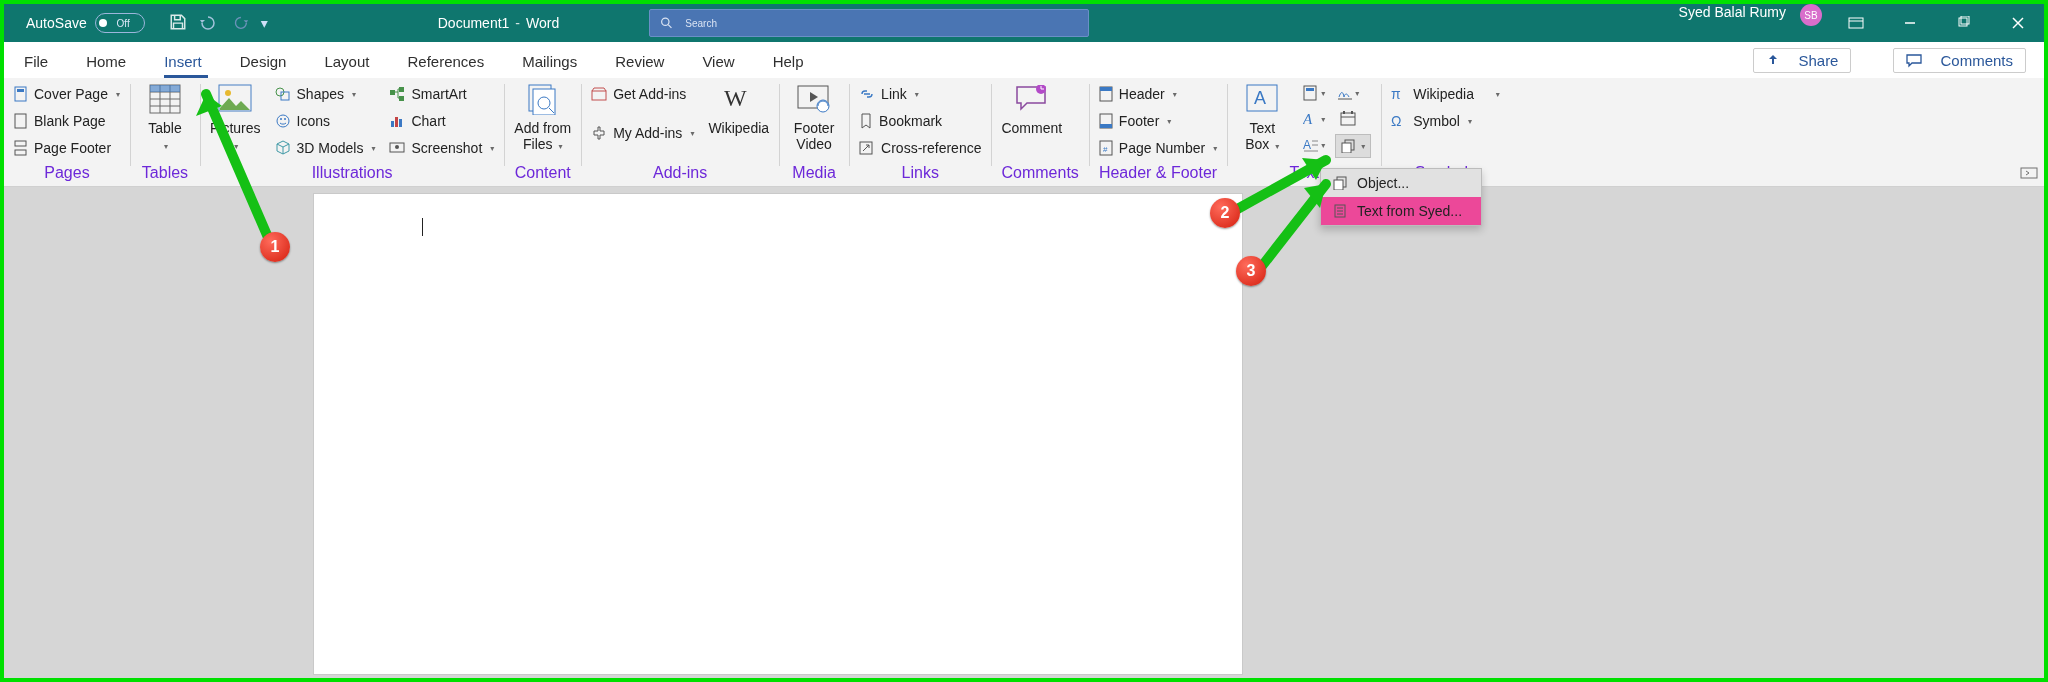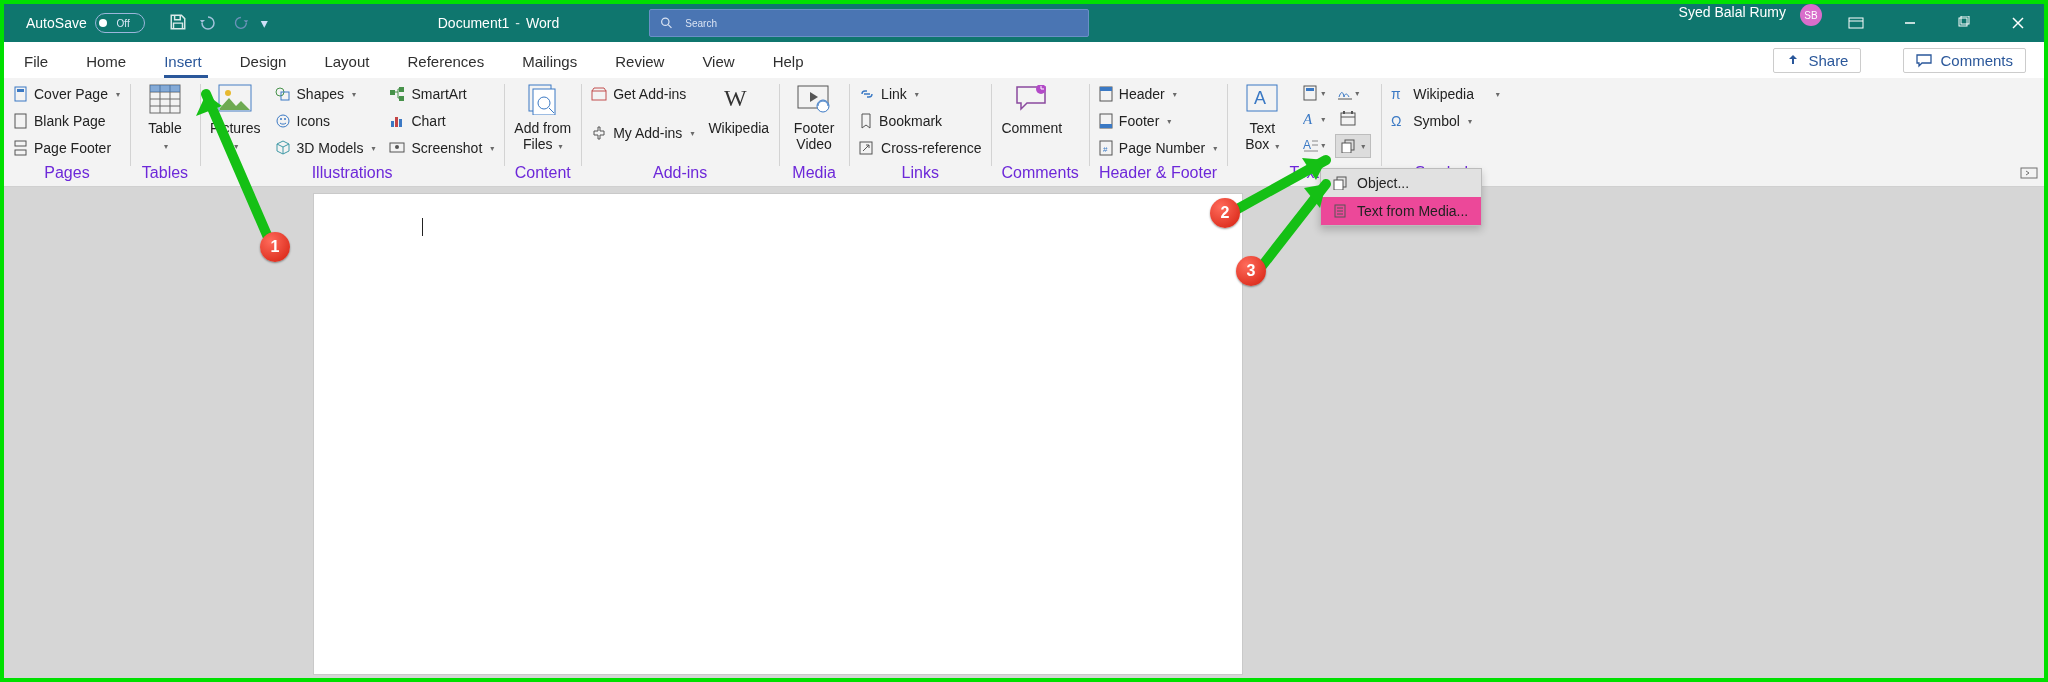--- a/index.html
+++ b/index.html
@@ -19,21 +19,21 @@
   .searchbar input::placeholder{color:#d9e3f3;}
   .title-right{margin-left:auto;display:flex;align-items:flex-start;gap:14px;padding-right:6px;}
   .avatar{width:22px;height:22px;border-radius:50%;background:#d86ecb;color:#fff;font-size:10px;display:flex;align-items:center;justify-content:center;}
   .winbtn{width:40px;height:38px;display:flex;align-items:center;justify-content:center;}
   
   .tabs-row{height:36px;background:#fff;display:flex;align-items:flex-end;padding:0 18px;gap:34px;font-size:15px;color:#2f2f2f;position:relative;}
   .tab{padding:6px 2px 8px;cursor:default;}
   .tab.active{color:#2a579a;}
   .tab.active::after{content:"";display:block;position:absolute;bottom:0;height:3px;background:#2a579a;width:44px;}
   .tabs-spacer{flex:1;}
-  .share-btn,.comments-btn{display:flex;align-items:center;gap:8px;font-size:15px;color:#2a579a;border:1px solid #cccccc;padding:3px 12px;border-radius:2px;margin-bottom:5px;}
+  .share-btn,.comments-btn{display:flex;align-items:center;gap:18px;font-size:15px;color:#2a579a;border:1px solid #cccccc;padding:3px 12px;border-radius:2px;margin-bottom:5px;}
   .share-btn{margin-right:8px;}
   
   .ribbon{background:#f3f3f3;height:108px;display:flex;align-items:stretch;border-bottom:1px solid #d0d0d0;}
   .group{display:flex;flex-direction:column;justify-content:space-between;padding:4px 10px 2px;position:relative;}
   .group + .group::before{content:"";position:absolute;left:0;top:6px;bottom:20px;width:1px;background:#d3d3d3;}
   .group-body{display:flex;align-items:flex-start;gap:14px;}
   .group-label{text-align:center;font-size:16px;color:#6d28d9;padding-bottom:2px;}
   .vstack3{display:flex;flex-direction:column;gap:3px;}
   .hitem{display:flex;align-items:center;gap:6px;font-size:14px;color:#222;white-space:nowrap;height:24px;}
   .bigbtn{display:flex;flex-direction:column;align-items:center;gap:4px;font-size:14px;color:#222;text-align:center;line-height:1.15;min-width:50px;}
@@ -515,21 +515,21 @@
         </svg>
       <span>Object...</span>
     </div>
     <div class="item">
       <svg width="14" height="14">
           <rect x="2" y="1" width="10" height="12" fill="none" stroke="#555"></rect>
           <line x1="4" y1="4" x2="10" y2="4" stroke="#555"></line>
           <line x1="4" y1="7" x2="10" y2="7" stroke="#555"></line>
           <line x1="4" y1="10" x2="10" y2="10" stroke="#555"></line>
         </svg>
-      <span>Text from Media...</span>
+      <span>Text from Syed...</span>
     </div>
   </div>
 
   <svg class="arrow" style="left:188px;top:72px;width:100px;height:180px;">
     <path d="M78 166 L14 18"></path>
     <polygon points="14,18 4,40 30,30"></polygon>
   </svg>
   <div class="bubble" style="left:256px;top:228px;">1</div>
 
   <svg class="arrow" style="left:1222px;top:146px;width:120px;height:90px;">

